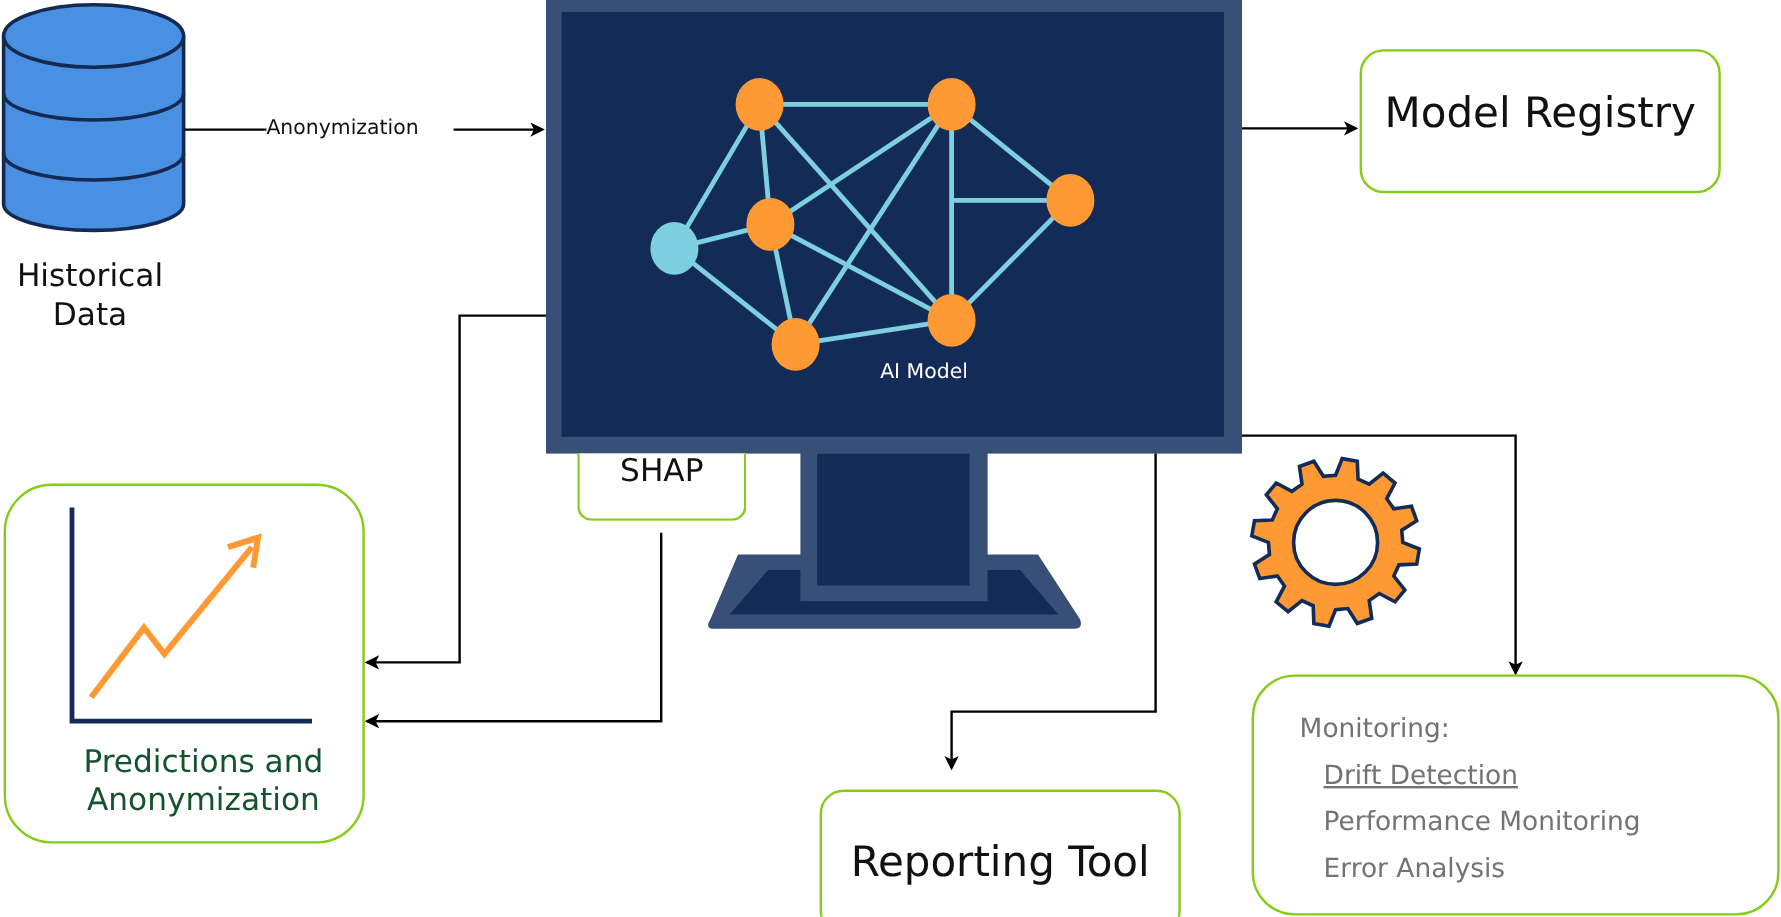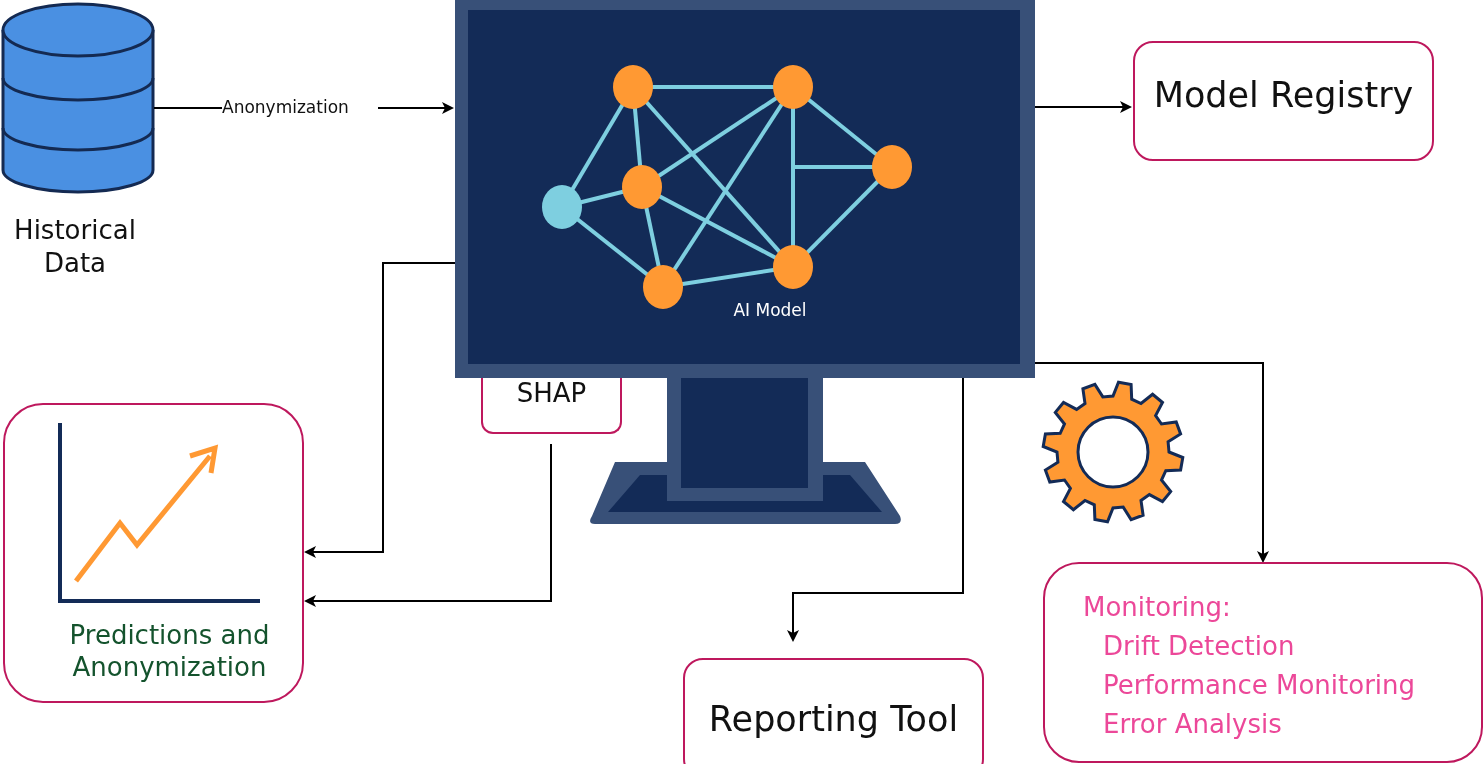--- a/index.html
+++ b/index.html
@@ -1,19 +1,19 @@
 <!DOCTYPE html>
 <html><head>
 <meta charset="utf-8">
 <style>
   html, body { margin:0; padding:0; background:#ffffff; }
   body { width:1484px; height:764px; position:relative; overflow:hidden; font-family:"Liberation Sans", sans-serif; }
   svg.main { position:absolute; left:0; top:0; }
   .lbl { position:absolute; color:#111; font-family:"DejaVu Sans", sans-serif; white-space:nowrap; }
-  .box { position:absolute; border:2px solid #be185d; border-radius:22px; background:#fff; box-sizing:border-box; }
+  .box { position:absolute; border:2px solid #84cc16; border-radius:22px; background:#fff; box-sizing:border-box; }
 </style>
 </head>
 <body>
 
 <svg class="main" width="1484" height="764" viewBox="0 0 1484 764">
   <defs>
     <marker id="arrow" markerWidth="12" markerHeight="12" refX="10" refY="6" orient="auto" markerUnits="userSpaceOnUse">
       <path d="M0,0 L12,6 L0,12 L3,6 Z" fill="#000"></path>
     </marker>
   </defs>
@@ -118,19 +118,19 @@
     <div>Predictions and</div>
     <div>Anonymization</div>
   </div>
 </div>
 
 <div class="box" style="left:683px;top:642px;width:301px;height:121px;display:flex;align-items:center;justify-content:center;border-radius:20px;margin-top:16px;">
   <span style="font-family:'DejaVu Sans',sans-serif;font-size:35px;color:#111;">Reporting Tool</span>
 </div>
 
 <div class="box" style="left:1043px;top:562px;width:440px;height:201px;border-radius:36px;">
-  <div style="position:absolute;left:38px;top:24px;font-family:'DejaVu Sans',sans-serif;font-size:26px;line-height:39px;color:#ec4899;">
+  <div style="position:absolute;left:38px;top:24px;font-family:'DejaVu Sans',sans-serif;font-size:22px;line-height:39px;color:#737373;">
     <div>Monitoring:</div>
-    <div style="padding-left:20px;">Drift Detection</div>
+    <div style="padding-left:20px;text-decoration:underline;">Drift Detection</div>
     <div style="padding-left:20px;">Performance Monitoring</div>
     <div style="padding-left:20px;">Error Analysis</div>
   </div>
 </div>
 
 </body></html>

